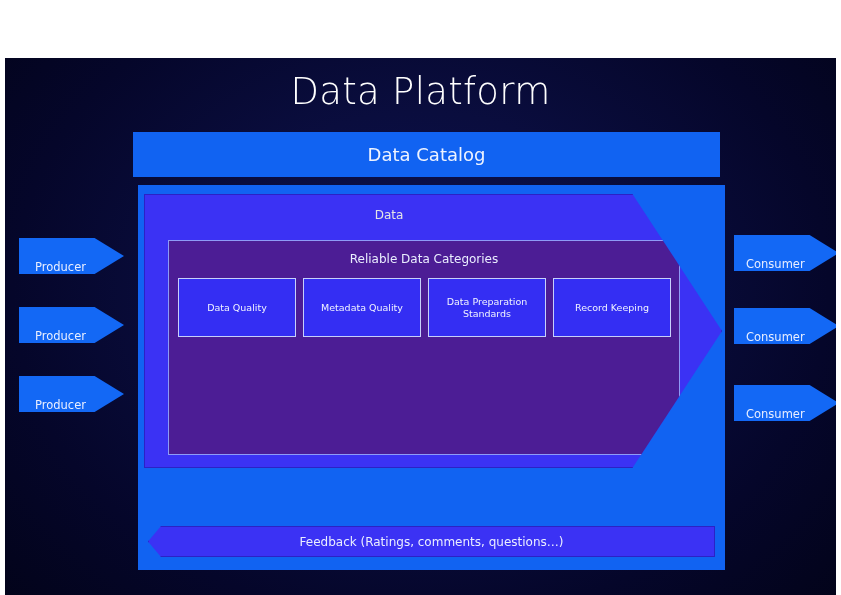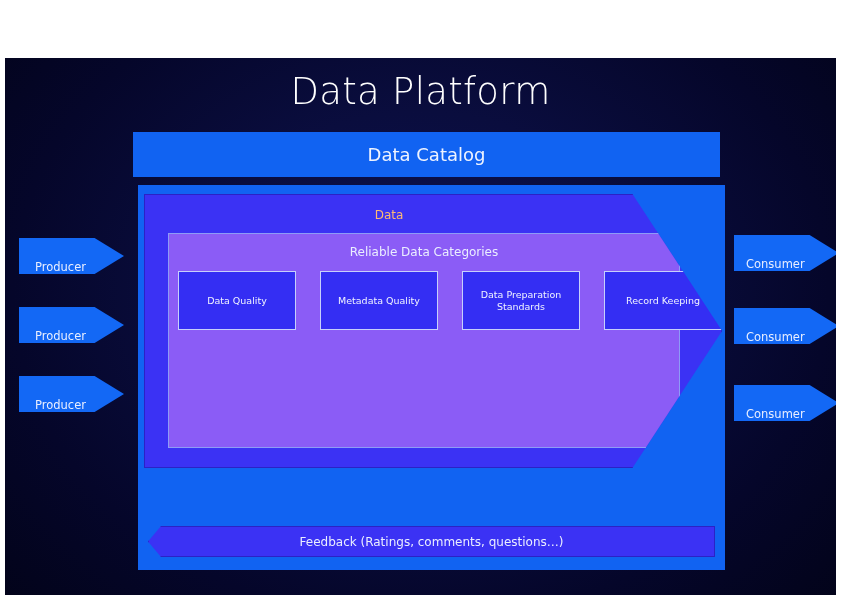--- a/index.html
+++ b/index.html
@@ -82,33 +82,33 @@
     box-sizing: border-box;
     -webkit-clip-path: polygon(0 0, 84.5% 0, 100% 50%, 84.5% 100%, 0 100%);
     clip-path: polygon(0 0, 84.5% 0, 100% 50%, 84.5% 100%, 0 100%);
   }
   #data-shape-label {
     position: absolute;
     left: 0;
     top: 13px;
     width: 488px;
     text-align: center;
-    color: #fdba74;
+    color: #e5e5e5;
     font-size: 12px;
     font-family: "DejaVu Sans", sans-serif;
   }
 
   
   #rdc-panel {
     position: absolute;
     left: 23px;
-    top: 38px;
+    top: 45px;
     width: 512px;
     height: 215px;
-    background: #8b5cf6;
+    background: #4c1d95;
     border: 1px solid #8e9bf7;
     box-sizing: border-box;
   }
   #rdc-title {
     position: absolute;
     left: 0;
     top: 11px;
     width: 510px;
     text-align: center;
     color: #eaeeff;
@@ -117,21 +117,21 @@
   }
 
   #tile-grid {
     position: absolute;
     left: 9px;
     top: 37px;
     width: 494px;
     display: grid;
     grid-template-columns: repeat(4, 118px);
     grid-template-rows: 59px 59px;
-    gap: 10px 24px;
+    gap: 10px 7px;
   }
   .tile {
     background: #342ef3;
     border: 1px solid #c7d0fb;
     box-sizing: border-box;
     display: flex;
     align-items: center;
     justify-content: center;
     text-align: center;
     color: #f0f3ff;

